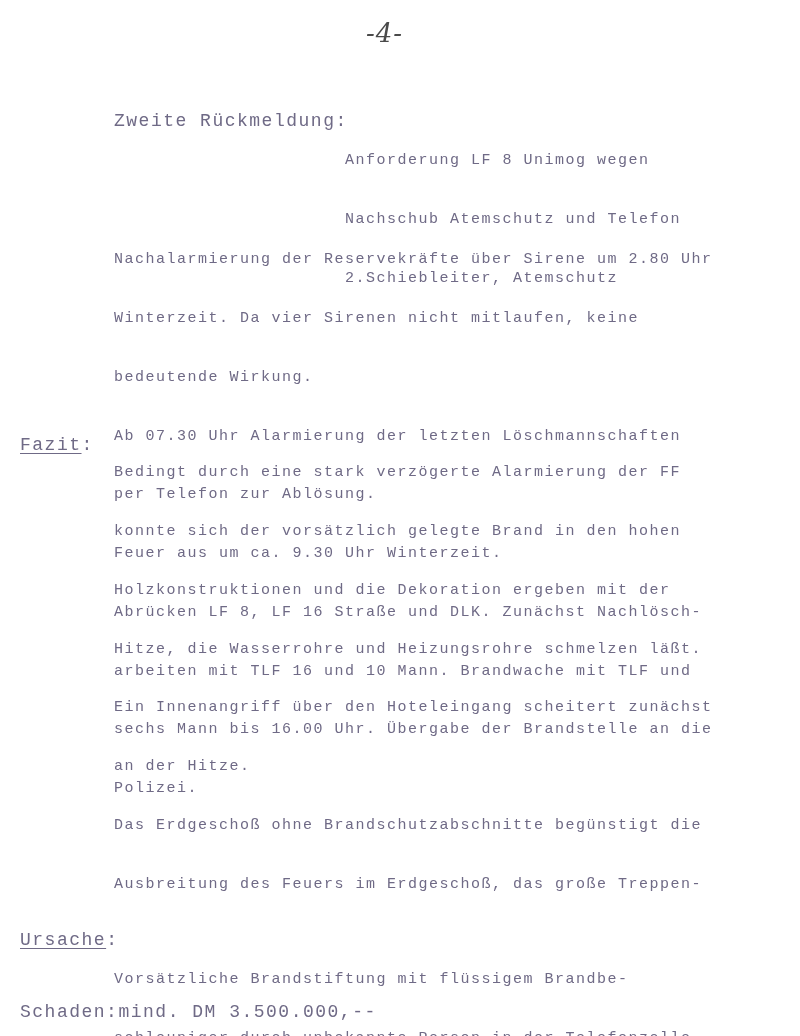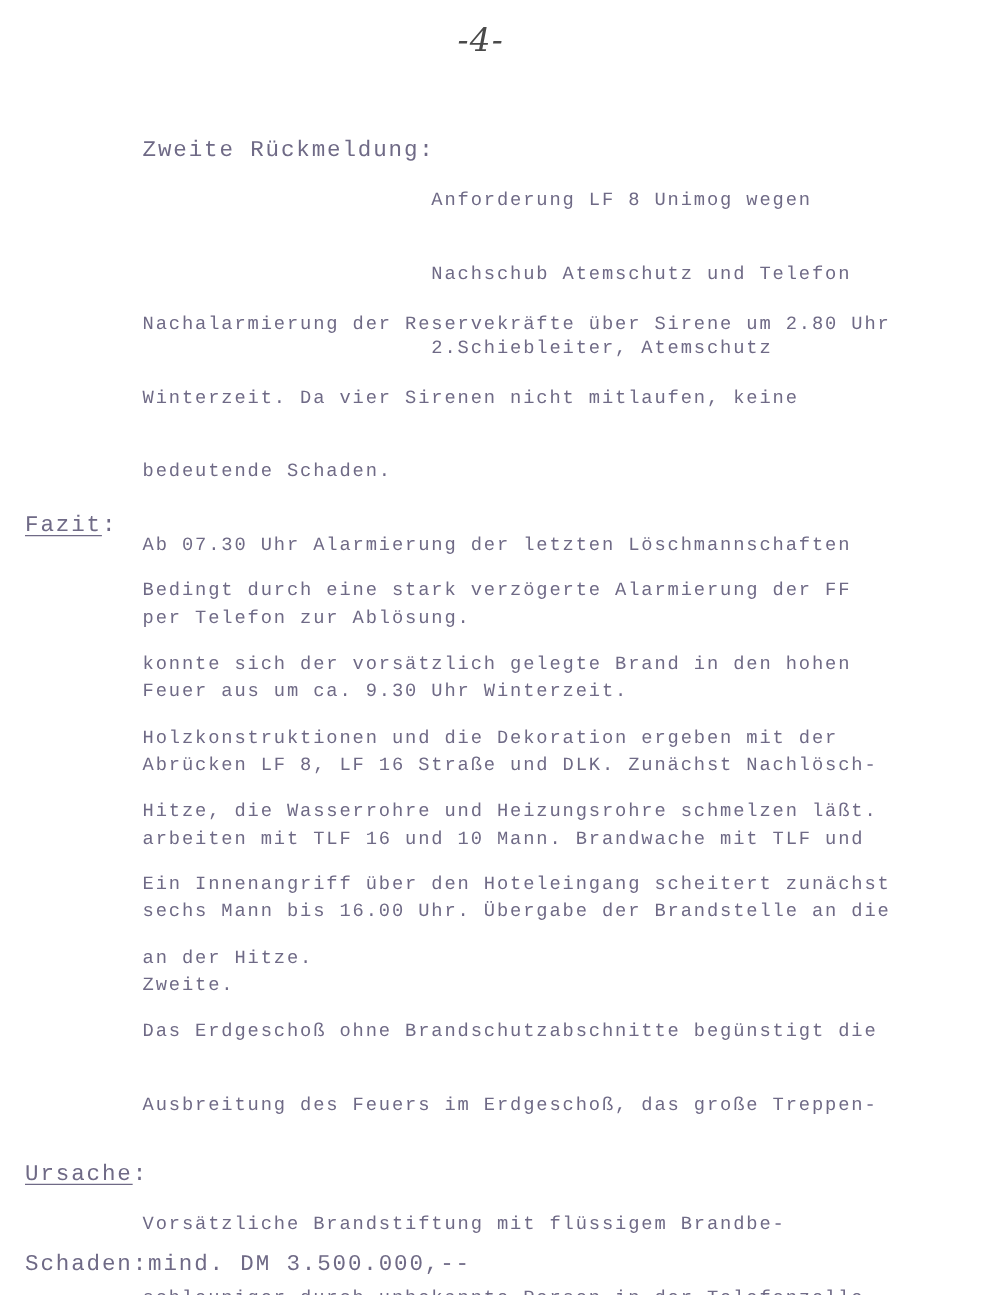--- a/index.html
+++ b/index.html
@@ -26,31 +26,31 @@
 <div class="label" style="left:114px; top:112px;">Zweite Rückmeldung:</div>
 <div class="block" style="left:345px; top:112px;">
   <span class="line">Anforderung LF 8 Unimog wegen</span>
   <span class="line">Nachschub Atemschutz und Telefon</span>
   <span class="line">2.Schiebleiter, Atemschutz</span>
 </div>
 
 <div class="block" style="left:114px; top:211px;">
   <span class="line">Nachalarmierung der Reservekräfte über Sirene um 2.80 Uhr</span>
   <span class="line">Winterzeit. Da vier Sirenen nicht mitlaufen, keine</span>
-  <span class="line">bedeutende Schaden.</span>
+  <span class="line">bedeutende Wirkung.</span>
   <span class="line">Ab 07.30 Uhr Alarmierung der letzten Löschmannschaften</span>
   <span class="line">per Telefon zur Ablösung.</span>
   <span class="line">Feuer aus um ca. 9.30 Uhr Winterzeit.</span>
   <span class="line">Abrücken LF 8, LF 16 Straße und DLK. Zunächst Nachlösch-</span>
   <span class="line">arbeiten mit TLF 16 und 10 Mann. Brandwache mit TLF und</span>
   <span class="line">sechs Mann bis 16.00 Uhr. Übergabe der Brandstelle an die</span>
-  <span class="line">Zweite.</span>
+  <span class="line">Polizei.</span>
 </div>
 
-<div class="label" style="left:20px; top:412px;text-align:right;"><span class="u">Fazit</span><span>:</span></div>
+<div class="label" style="left:20px; top:436px;text-align:right;"><span class="u">Fazit</span><span>:</span></div>
 <div class="block" style="left:114px; top:424px;">
   <span class="line">Bedingt durch eine stark verzögerte Alarmierung der FF</span>
   <span class="line">konnte sich der vorsätzlich gelegte Brand in den hohen</span>
   <span class="line">Holzkonstruktionen und die Dekoration ergeben mit der</span>
   <span class="line">Hitze, die Wasserrohre und Heizungsrohre schmelzen läßt.</span>
   <span class="line">Ein Innenangriff über den Hoteleingang scheitert zunächst</span>
   <span class="line">an der Hitze.</span>
   <span class="line">Das Erdgeschoß ohne Brandschutzabschnitte begünstigt die</span>
   <span class="line">Ausbreitung des Feuers im Erdgeschoß, das große Treppen-</span>
   

